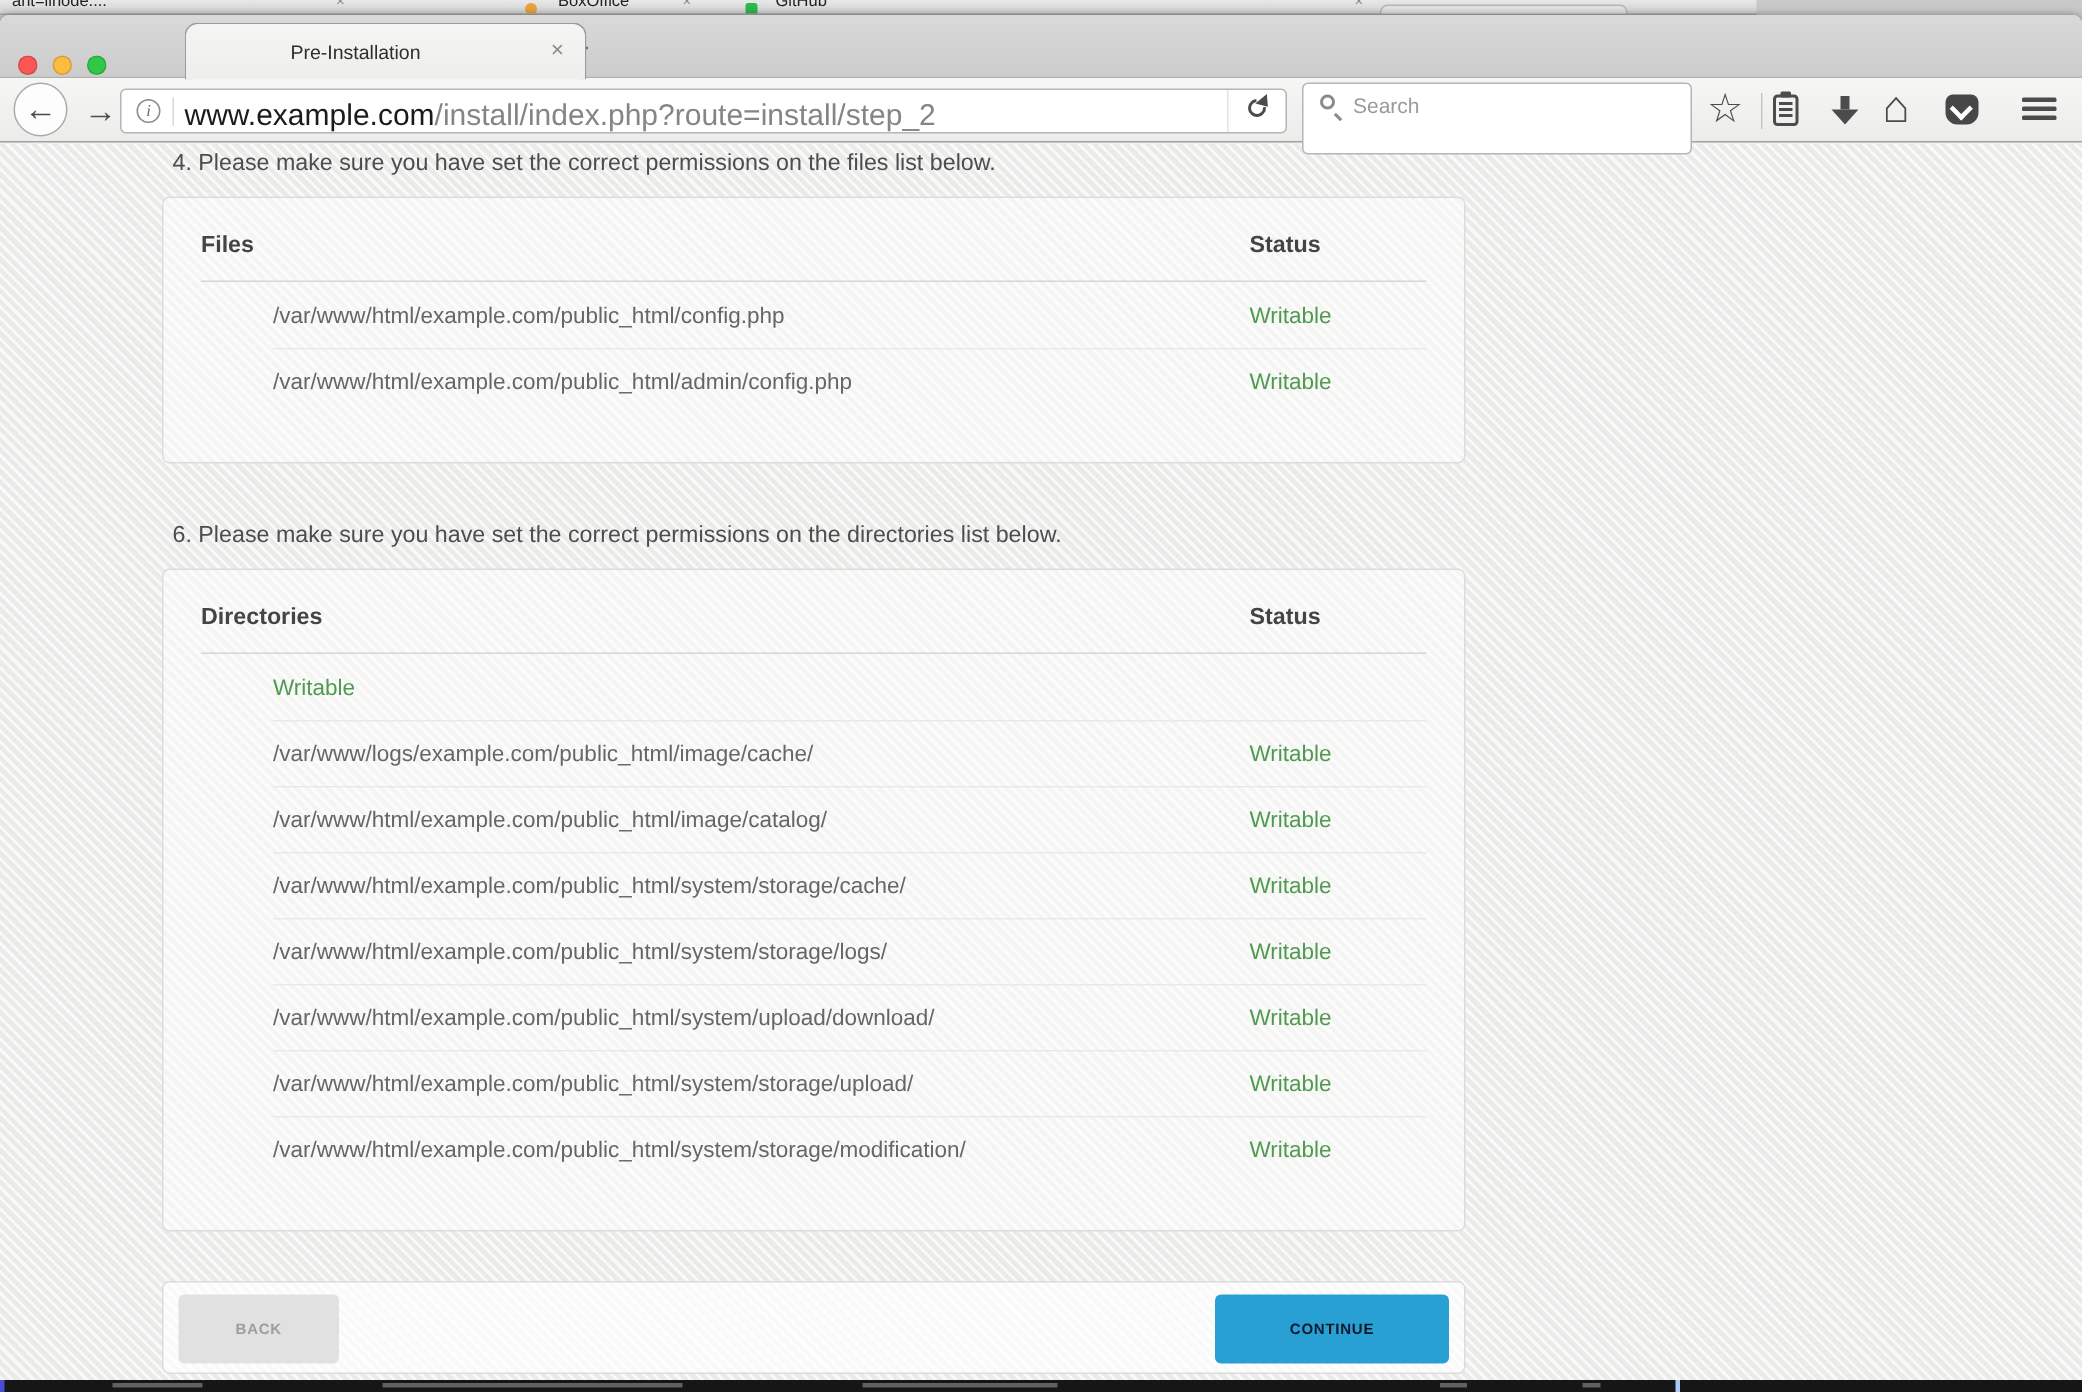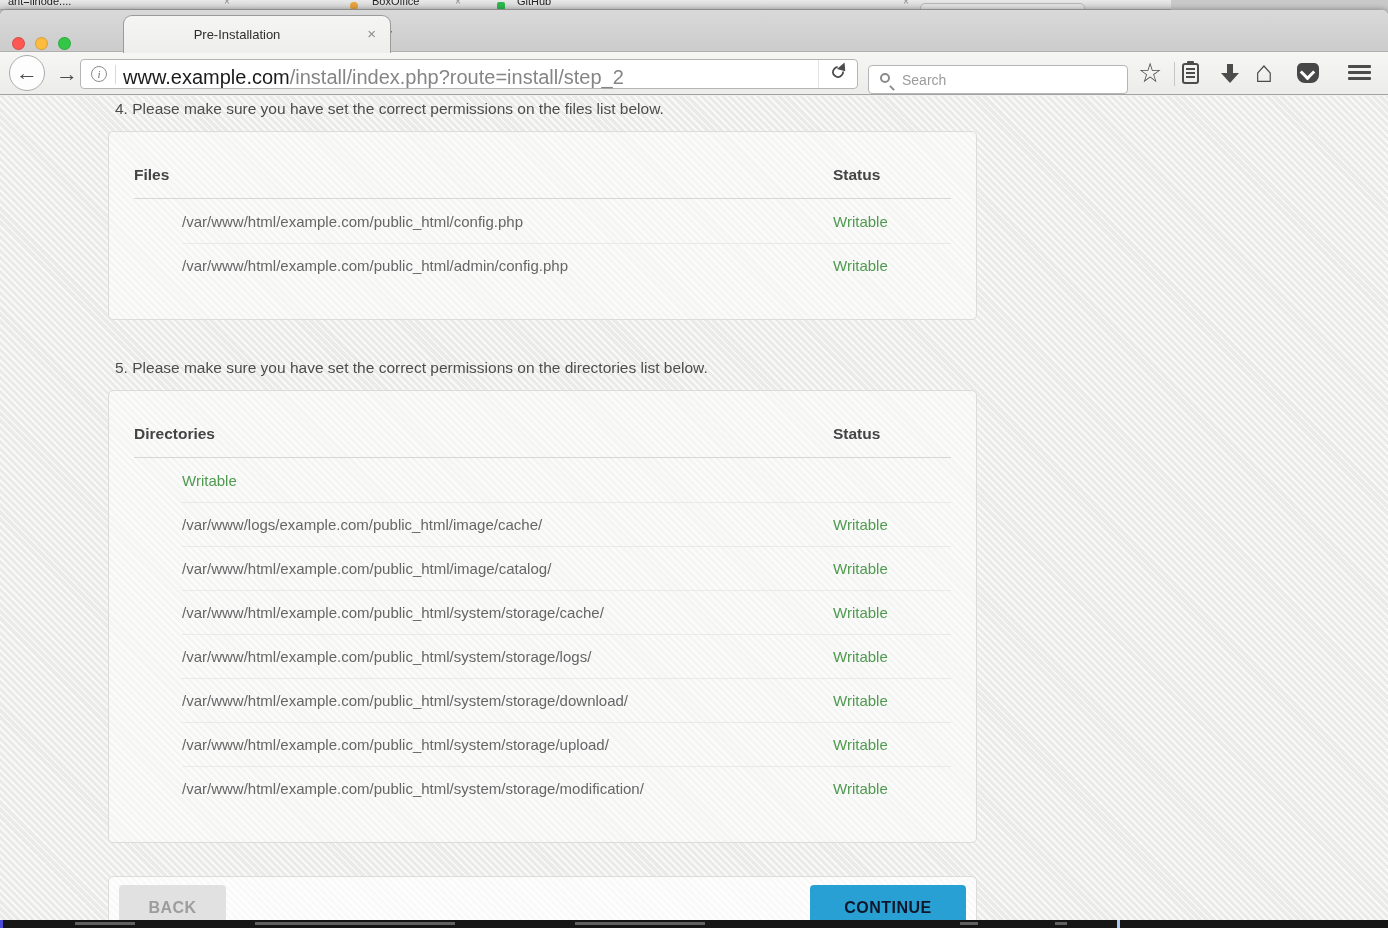--- a/index.html
+++ b/index.html
@@ -49,21 +49,21 @@
   .url-text { position:absolute; left:42px; top:6px; font-size:20px; white-space:nowrap; }
   .url-host { color:#1b1b1b; }
   .url-path { color:#858585; }
   .reload-divider { position:absolute; right:38px; top:0; width:1px; height:28px; background:#e3e3e3; }
   .reload { position:absolute; right:9px; top:6px; width:16px; height:16px; }
   .reload .ring { position:absolute; left:0; top:0; width:12px; height:12px; border:2px solid #4c4c4c;
     border-radius:50%; border-top-color:transparent; transform:rotate(40deg); }
   .reload .tri { position:absolute; right:0px; top:-1px; width:0; height:0;
     border-left:5px solid transparent; border-right:5px solid transparent; border-top:7px solid #4c4c4c;
     transform:rotate(-40deg); }
-  .searchbar { position:absolute; left:868px; top:13px; width:260px; height:29px; background:#fff;
+  .searchbar { position:absolute; left:868px; top:3px; width:260px; height:48px; background:#fff;
     border:1px solid #b5b5b5; border-radius:4px; }
   .mag { position:absolute; left:11px; top:7px; width:10px; height:10px; border:2px solid #8a8a8a;
     border-radius:50%; }
   .mag::after { content:""; position:absolute; left:9px; top:10px; width:2px; height:6px;
     background:#8a8a8a; transform:rotate(-45deg); }
   .search-ph { position:absolute; left:33px; top:6px; font-size:14px; color:#9b9b9b; }
 
   .tbicon { position:absolute; top:0; height:43px; }
   .star { left:1138px; top:5px; font-size:27px; color:#4c4c4c; }
   .icon-divider { position:absolute; left:1174px; top:10px; width:1px; height:24px; background:#c6c6c6; }
@@ -87,32 +87,32 @@
 
   
   .content { position:absolute; left:0; top:86px; width:1388px; height:824px; overflow:hidden;
     background-color:#efefed;
     background-image:repeating-linear-gradient(45deg, rgba(255,255,255,.65) 0 2px, rgba(120,120,110,.04) 2px 5px); }
   .page { position:relative; padding:9px 0 0 108px; width:977px; }
   .section-heading { font-size:15.5px; color:#4d4d4d; margin-left:7px; }
   .h4 { margin-top:-5px; }
   .h5 { margin-top:39px; }
   .panel { width:869px; margin-top:13px; background:rgba(255,255,255,.5);
-    border:1px solid #dcdcdc; border-radius:5px; padding:19px 25px 32px; }
+    border:1px solid #dcdcdc; border-radius:5px; padding:8px 25px 32px; }
   .thead { display:flex; height:48px; align-items:center; border-bottom:1px solid #d6d6d6;
     font-weight:bold; font-size:15.5px; color:#444; }
   .trow { display:flex; height:44px; align-items:center; font-size:15px; color:#666;margin-left:48px; }
   .trow + .trow { border-top:1px solid #e9e9e9; }
   .cell.path, .hcell.first { flex:1 1 auto; }
   .cell.status, .hcell.second { flex:0 0 118px; }
   .cell.status { color:var(--green,#4b9a4b); }
   .footer-panel { width:869px; margin-top:33px; height:62px; background:rgba(255,255,255,.72);
     border:1px solid #dcdcdc; border-radius:5px; padding:8px 10px; position:relative; }
   .btn { position:absolute; top:8px; height:46px; border:none; border-radius:4px;
-    font-family:inherit; font-size:16px; font-weight:bold; letter-spacing:.5px; cursor:pointer; }
+    font-family:inherit; font-size:10px; font-weight:bold; letter-spacing:.5px; cursor:pointer; }
   .btn-back { left:10px; width:107px; background:#e1e1e1; color:#9d9d9d; }
   .btn-continue { right:10px; width:156px; background:var(--blue,#29a0d4); color:#0f172a; }
 
   
   .bottom-strip { position:absolute; left:0; top:920px; width:1388px; height:8px; background:#161616; }
   .smudge { position:absolute; top:2px; height:3px; background:#8a8a8a; opacity:.65; }
   .bluepx-l { position:absolute; left:0; top:0; width:3px; height:8px; background:#4b4bd8; }
   .bluepx-m { position:absolute; left:1117px; top:0; width:3px; height:8px; background:#a9c9f2; }
 </style>
 </head>
@@ -193,21 +193,21 @@
               <div class="cell path">/var/www/html/example.com/public_html/config.php</div>
               <div class="cell status">Writable</div>
             </div>
             <div class="trow">
               <div class="cell path">/var/www/html/example.com/public_html/admin/config.php</div>
               <div class="cell status">Writable</div>
             </div>
           </div>
       </div>
 
-      <div class="section-heading h5">5. Please make sure you have set the correct permissions on the directories list below.</div>
+      <div class="section-heading h5">6. Please make sure you have set the correct permissions on the directories list below.</div>
 
       <div class="panel">
         <div class="thead">
           <div class="hcell first">Directories</div>
           <div class="hcell second">Status</div>
         </div>
         <div>
             <div class="trow">
               <div class="cell status">Writable</div>
             </div>
@@ -221,21 +221,21 @@
             </div>
             <div class="trow">
               <div class="cell path">/var/www/html/example.com/public_html/system/storage/cache/</div>
               <div class="cell status">Writable</div>
             </div>
             <div class="trow">
               <div class="cell path">/var/www/html/example.com/public_html/system/storage/logs/</div>
               <div class="cell status">Writable</div>
             </div>
             <div class="trow">
-              <div class="cell path">/var/www/html/example.com/public_html/system/storage/download/</div>
+              <div class="cell path">/var/www/html/example.com/public_html/system/upload/download/</div>
               <div class="cell status">Writable</div>
             </div>
             <div class="trow">
               <div class="cell path">/var/www/html/example.com/public_html/system/storage/upload/</div>
               <div class="cell status">Writable</div>
             </div>
             <div class="trow">
               <div class="cell path">/var/www/html/example.com/public_html/system/storage/modification/</div>
               <div class="cell status">Writable</div>
             </div>

